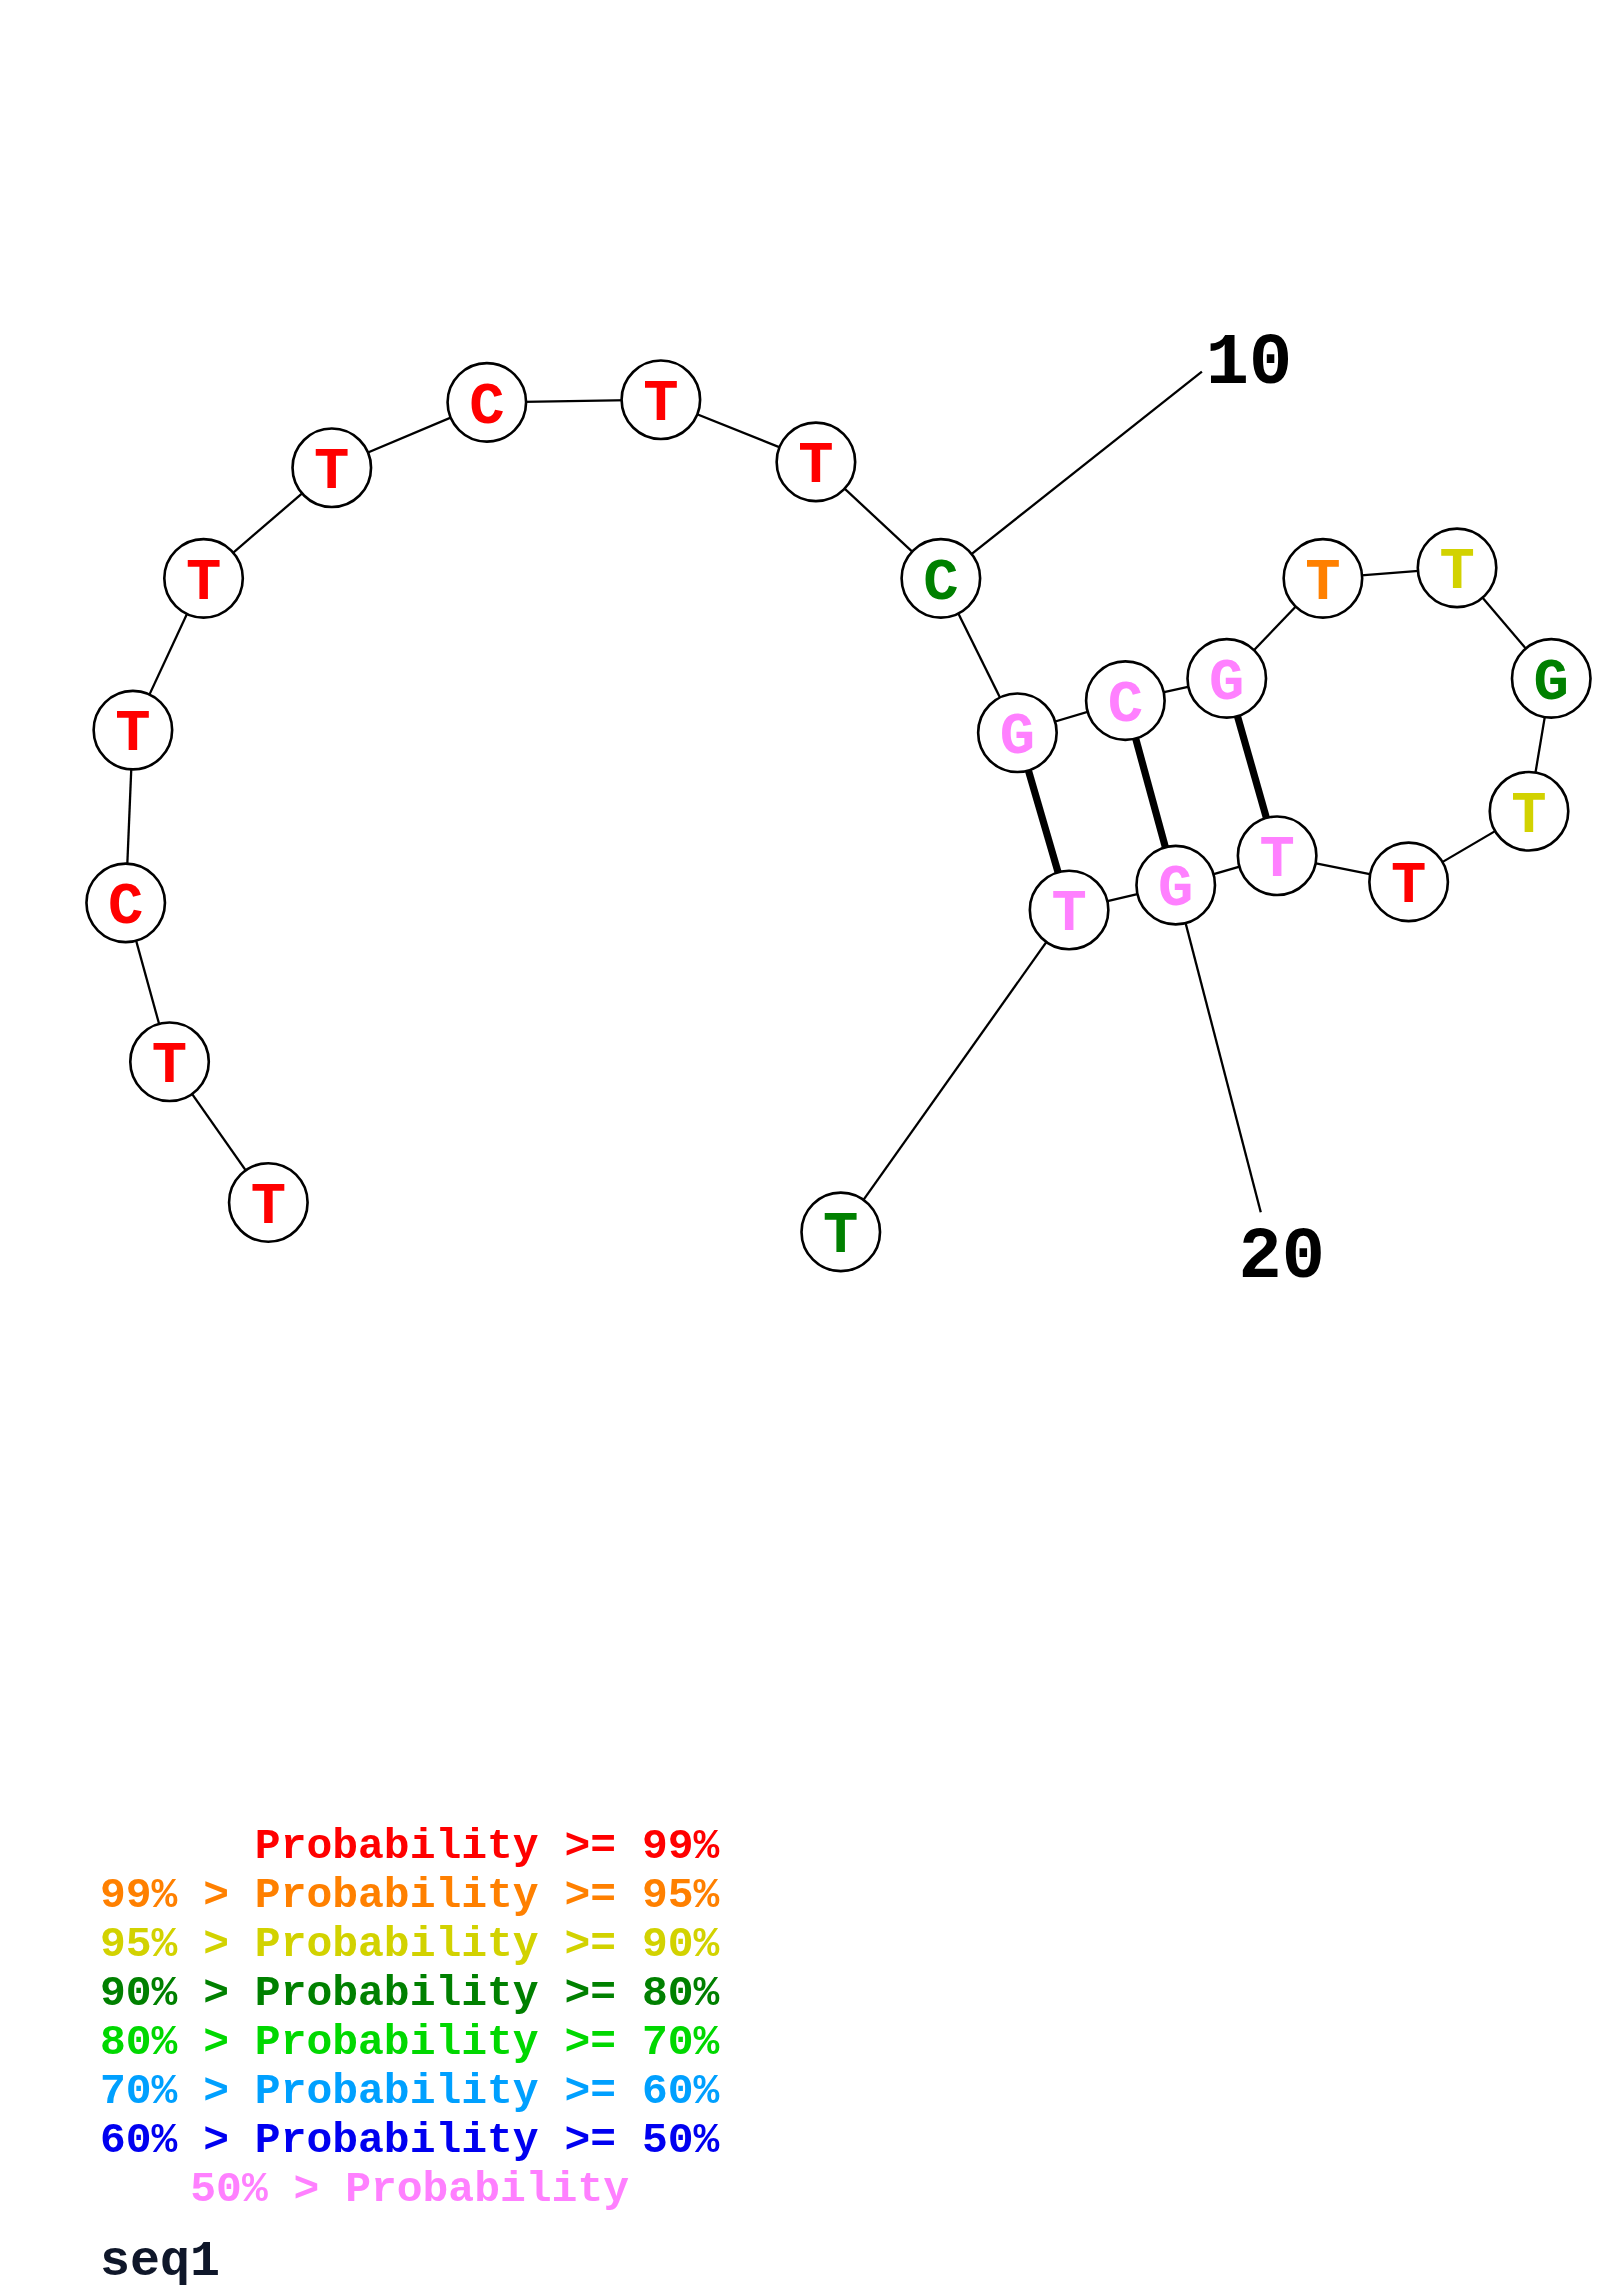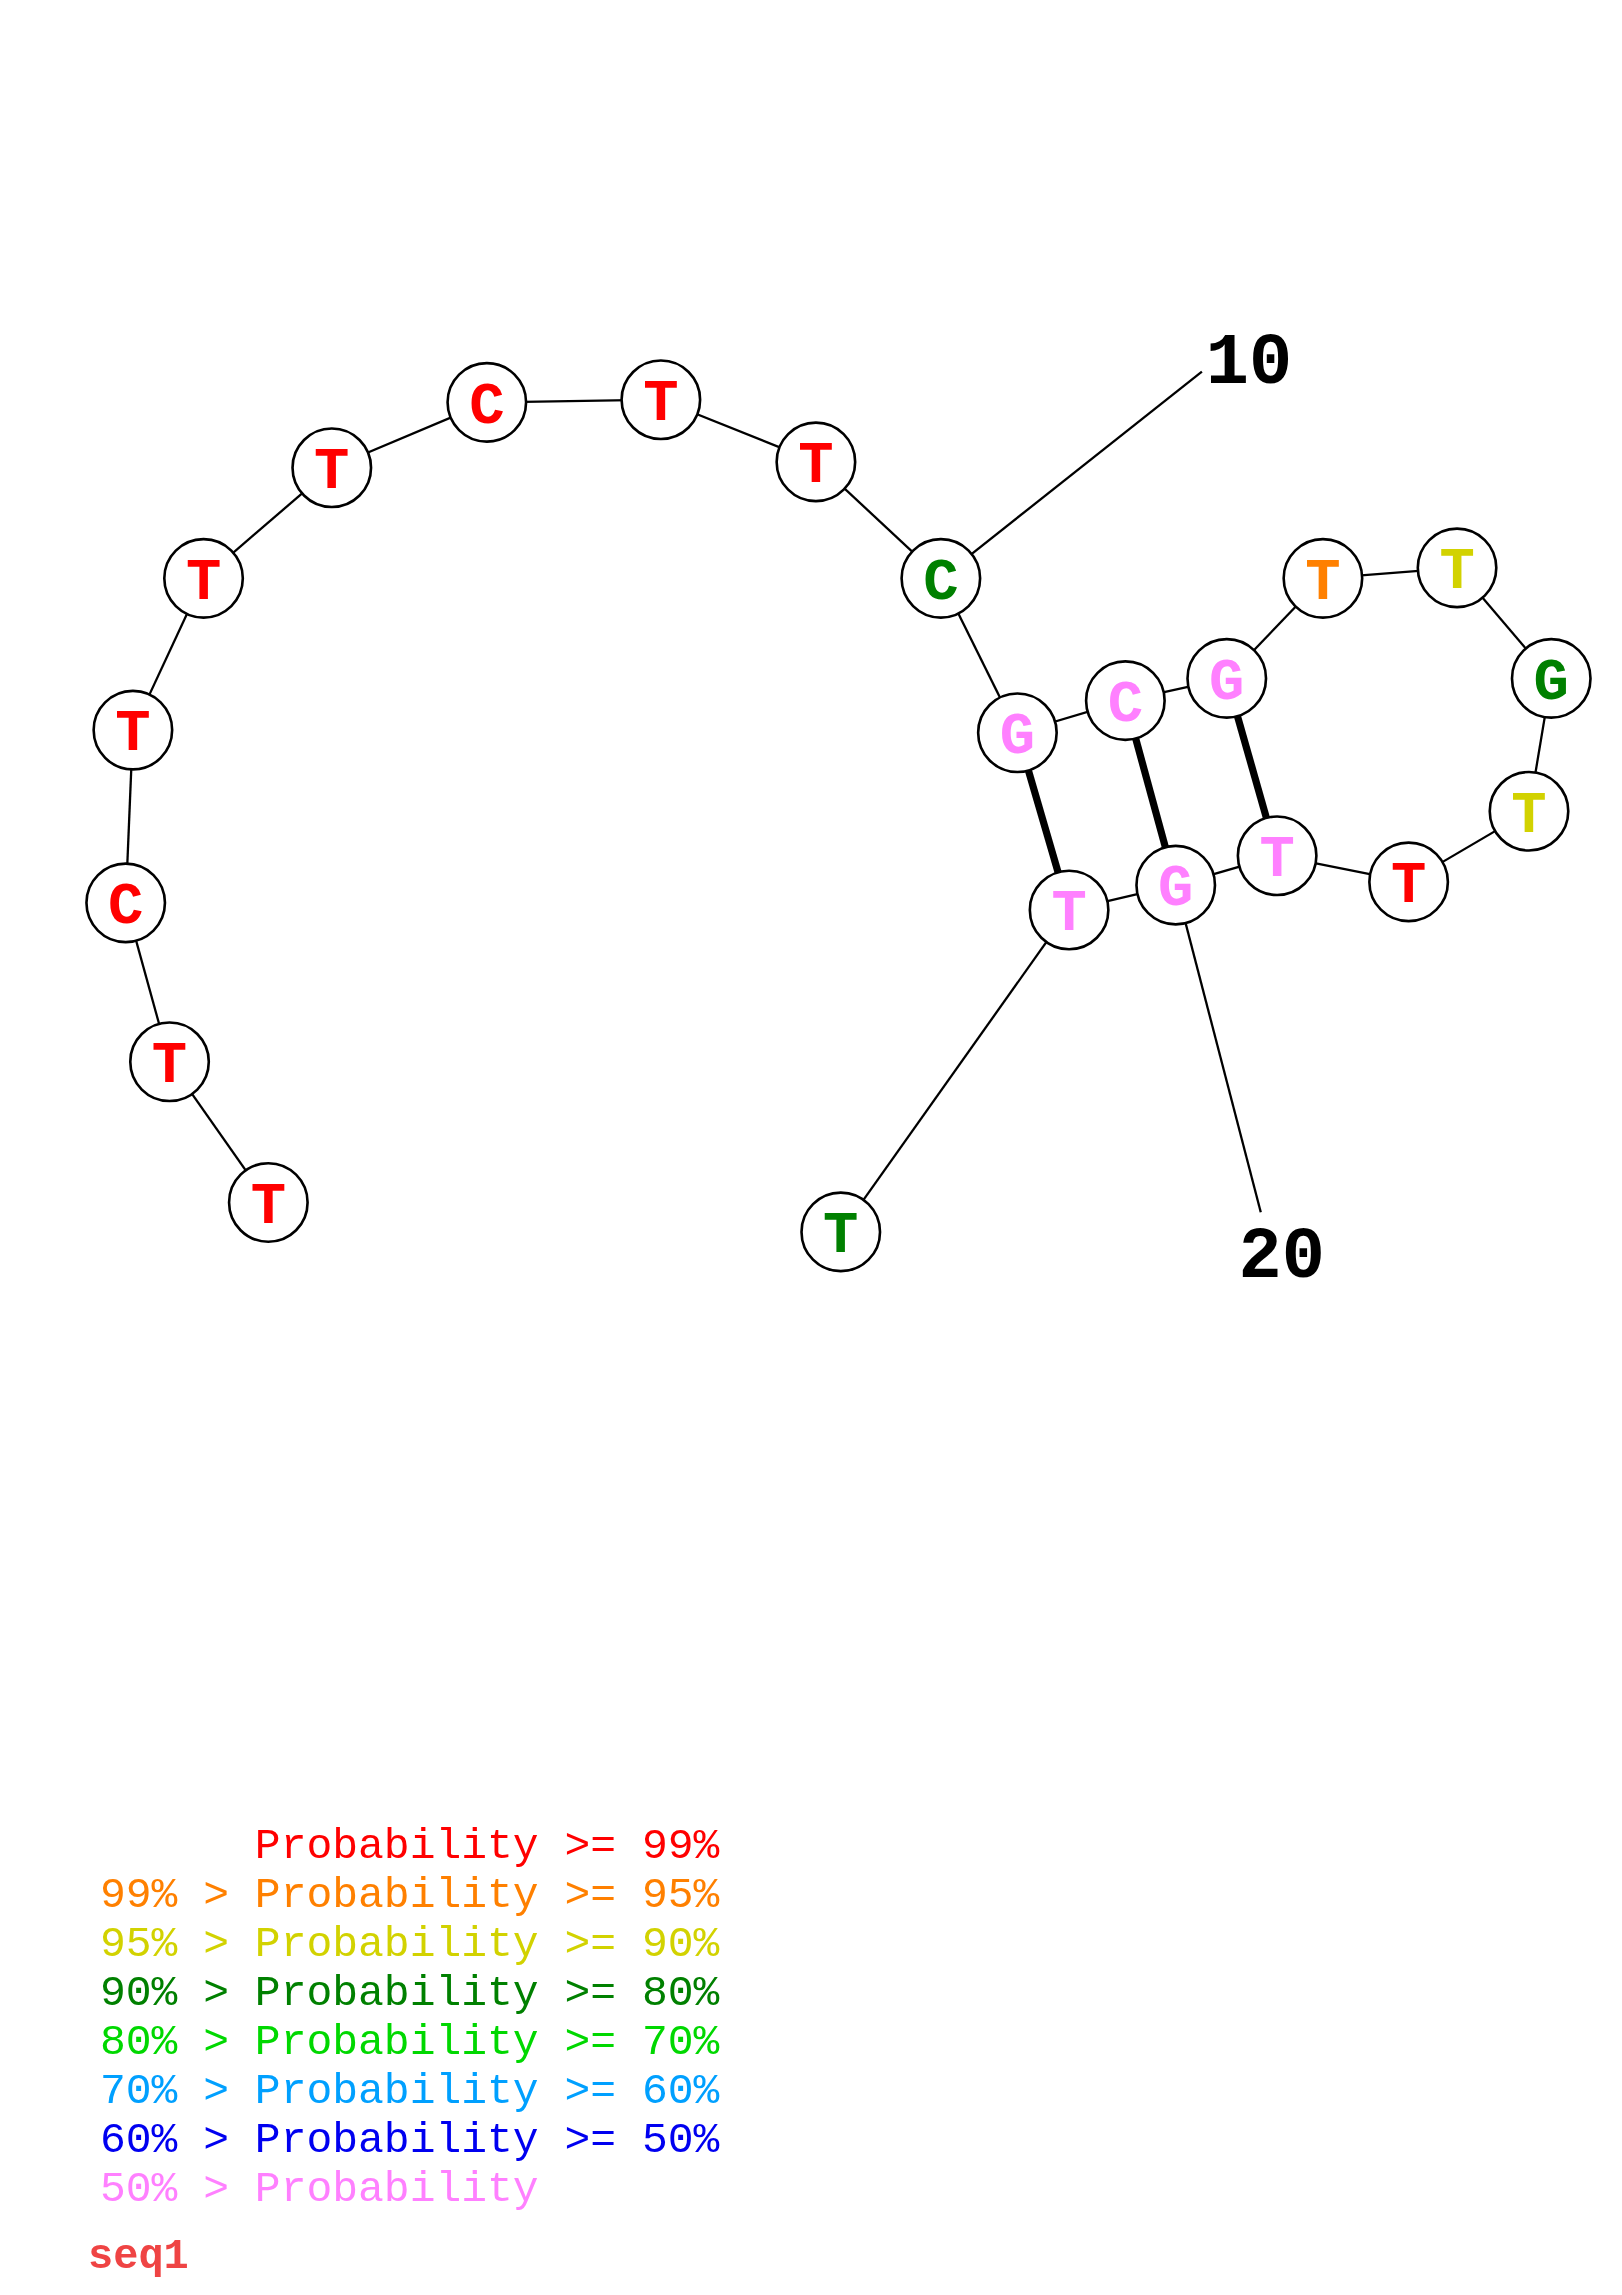--- a/index.html
+++ b/index.html
@@ -22,31 +22,32 @@
   }
   #structure-svg text {
     font-family: "Liberation Mono", "DejaVu Sans Mono", monospace;
     font-weight: bold;
   }
   .legend {
     position: absolute;
     left: 100px;
     top: 1822px;
     font-size: 43px;
-    font-weight: normal;
+    font-weight: bold;
     line-height: 49px;
     white-space: pre;
+    text-align: center;
   }
   .seq-label {
     position: absolute;
-    left: 88px;
+    left: 100px;
     top: 2233px;
-    font-size: 42px;
+    font-size: 50px;
     font-weight: bold;
-    color: #ef4444;
+    color: #0f172a;
     white-space: pre;
   }
 </style>
 </head>
 <body>
 
 <div class="page">
   <svg id="structure-svg" width="1622" height="2295" viewBox="0 0 2479 3508">
       <line x1="410" y1="1838" x2="259" y2="1623" stroke="#000000" stroke-width="3.5"></line>
       <line x1="259" y1="1623" x2="192" y2="1380" stroke="#000000" stroke-width="3.5"></line>

